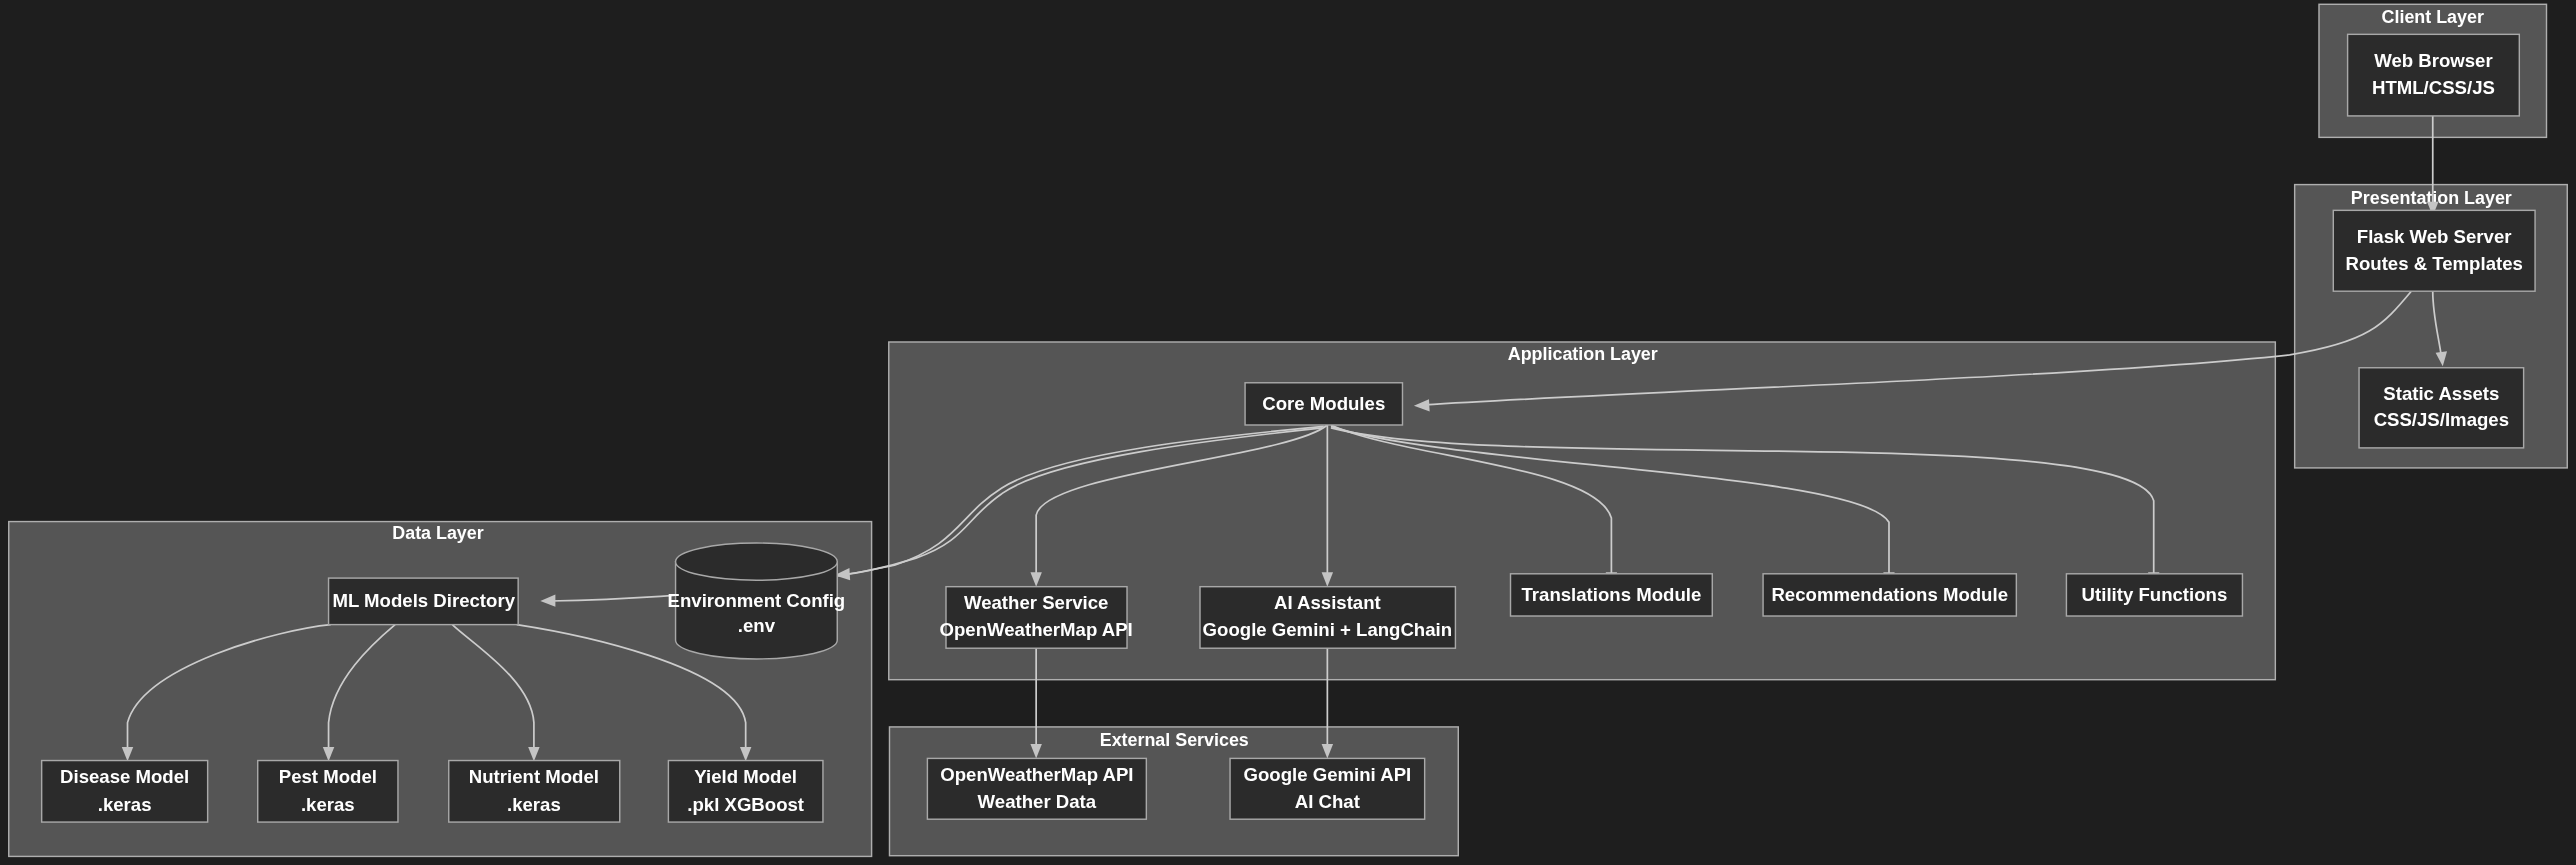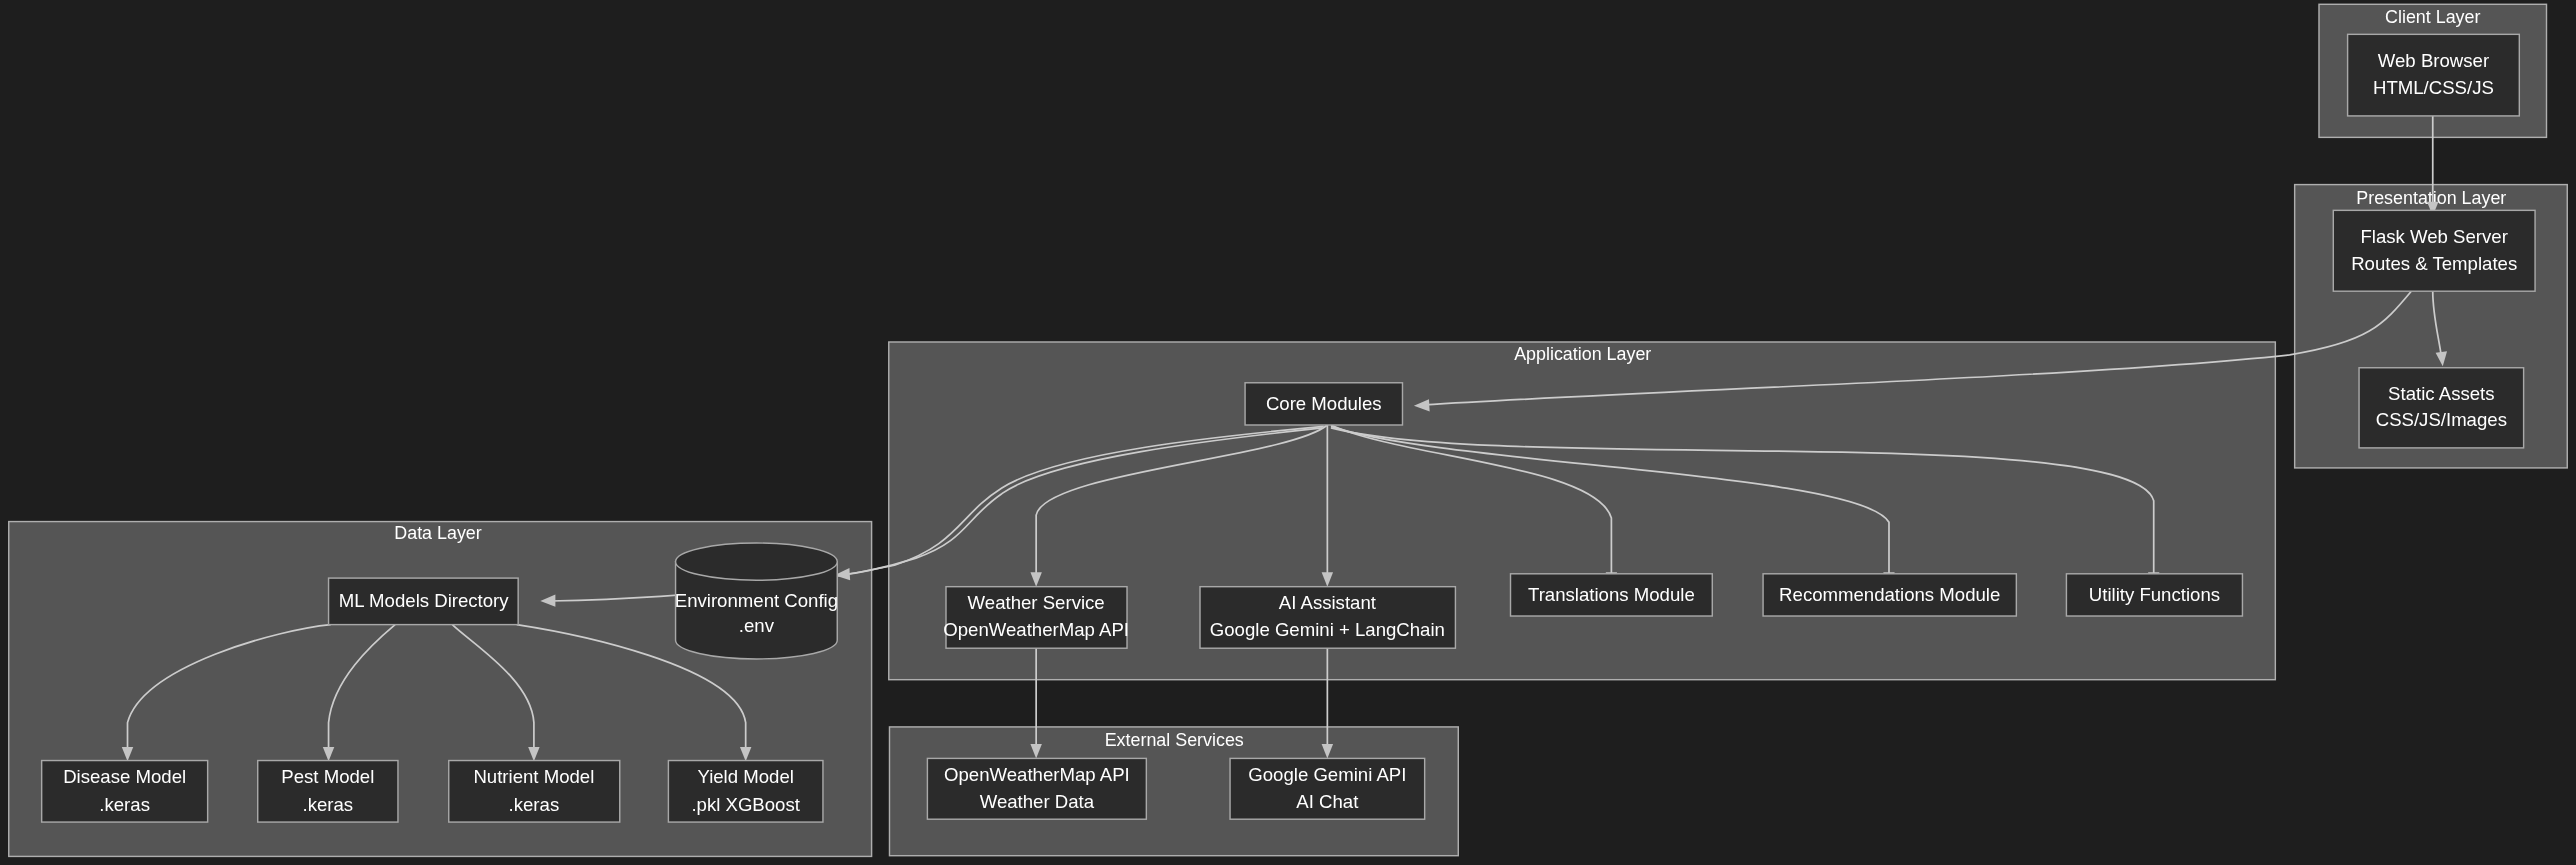--- a/index.html
+++ b/index.html
@@ -11,20 +11,21 @@
     width: 2576px;
     height: 865px;
     overflow: hidden;
     font-family: "Liberation Sans", sans-serif;
   }
   #diagram-root {
     position: relative;
     width: 2576px;
     height: 865px;
     background: #1e1e1e;
+    font-weight: bold;
   }
   svg.diagram-svg {
     position: absolute;
     top: 0;
     left: 0;
     width: 2576px;
     height: 865px;
   }
   .cluster-rect {
     fill: #555555;

